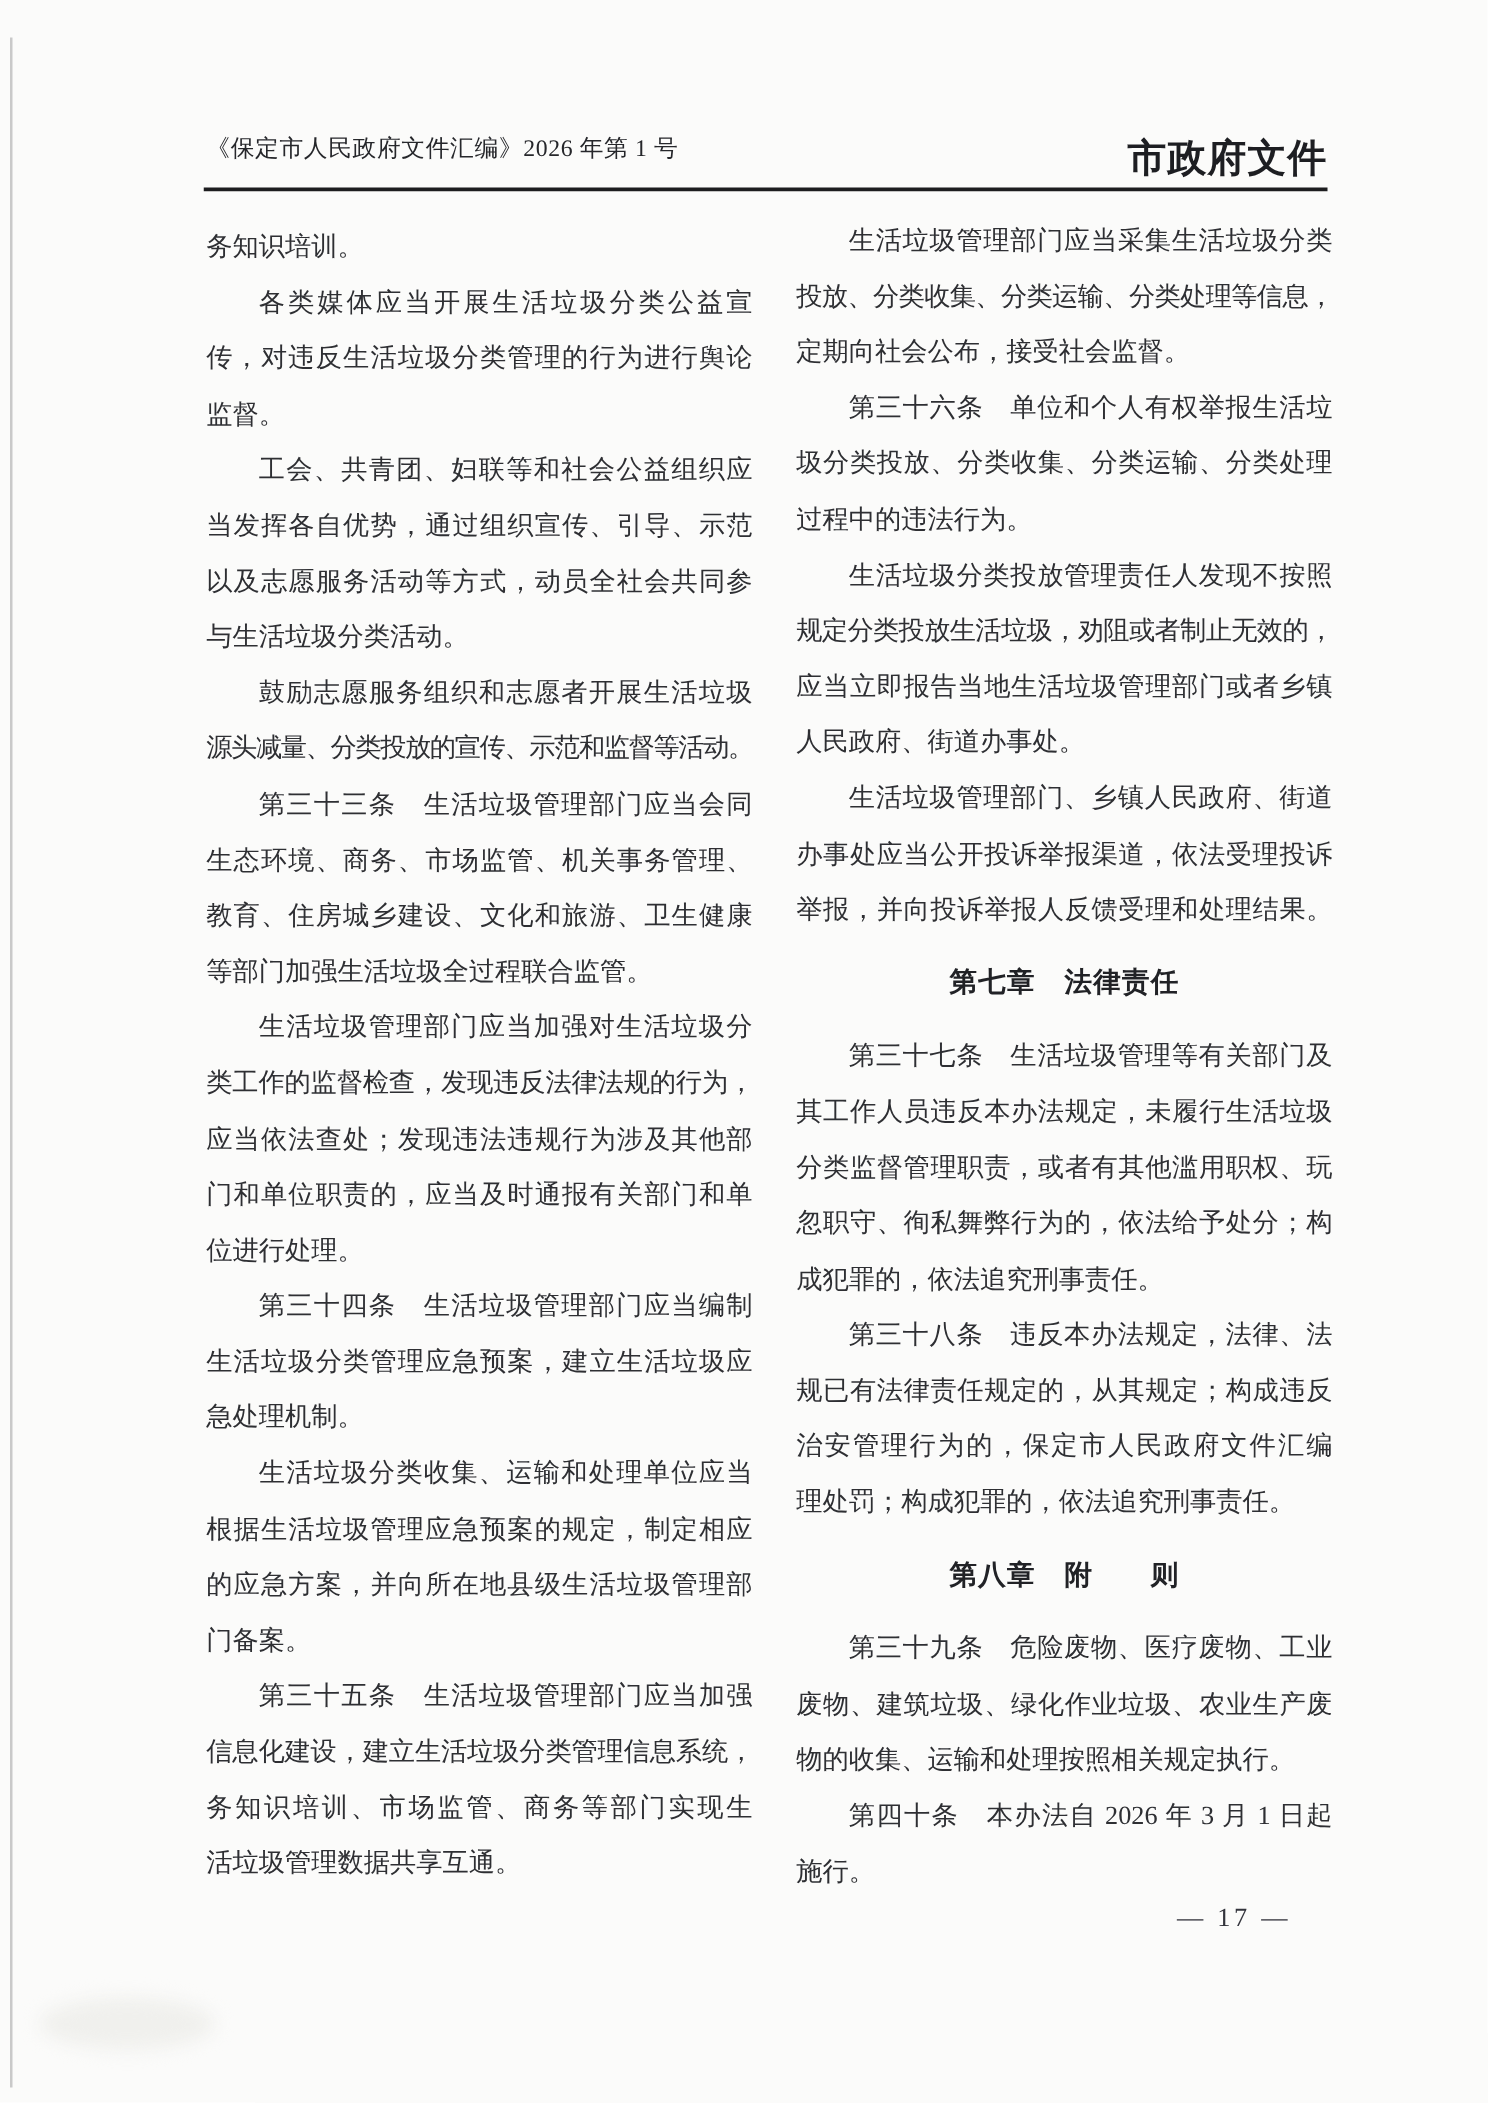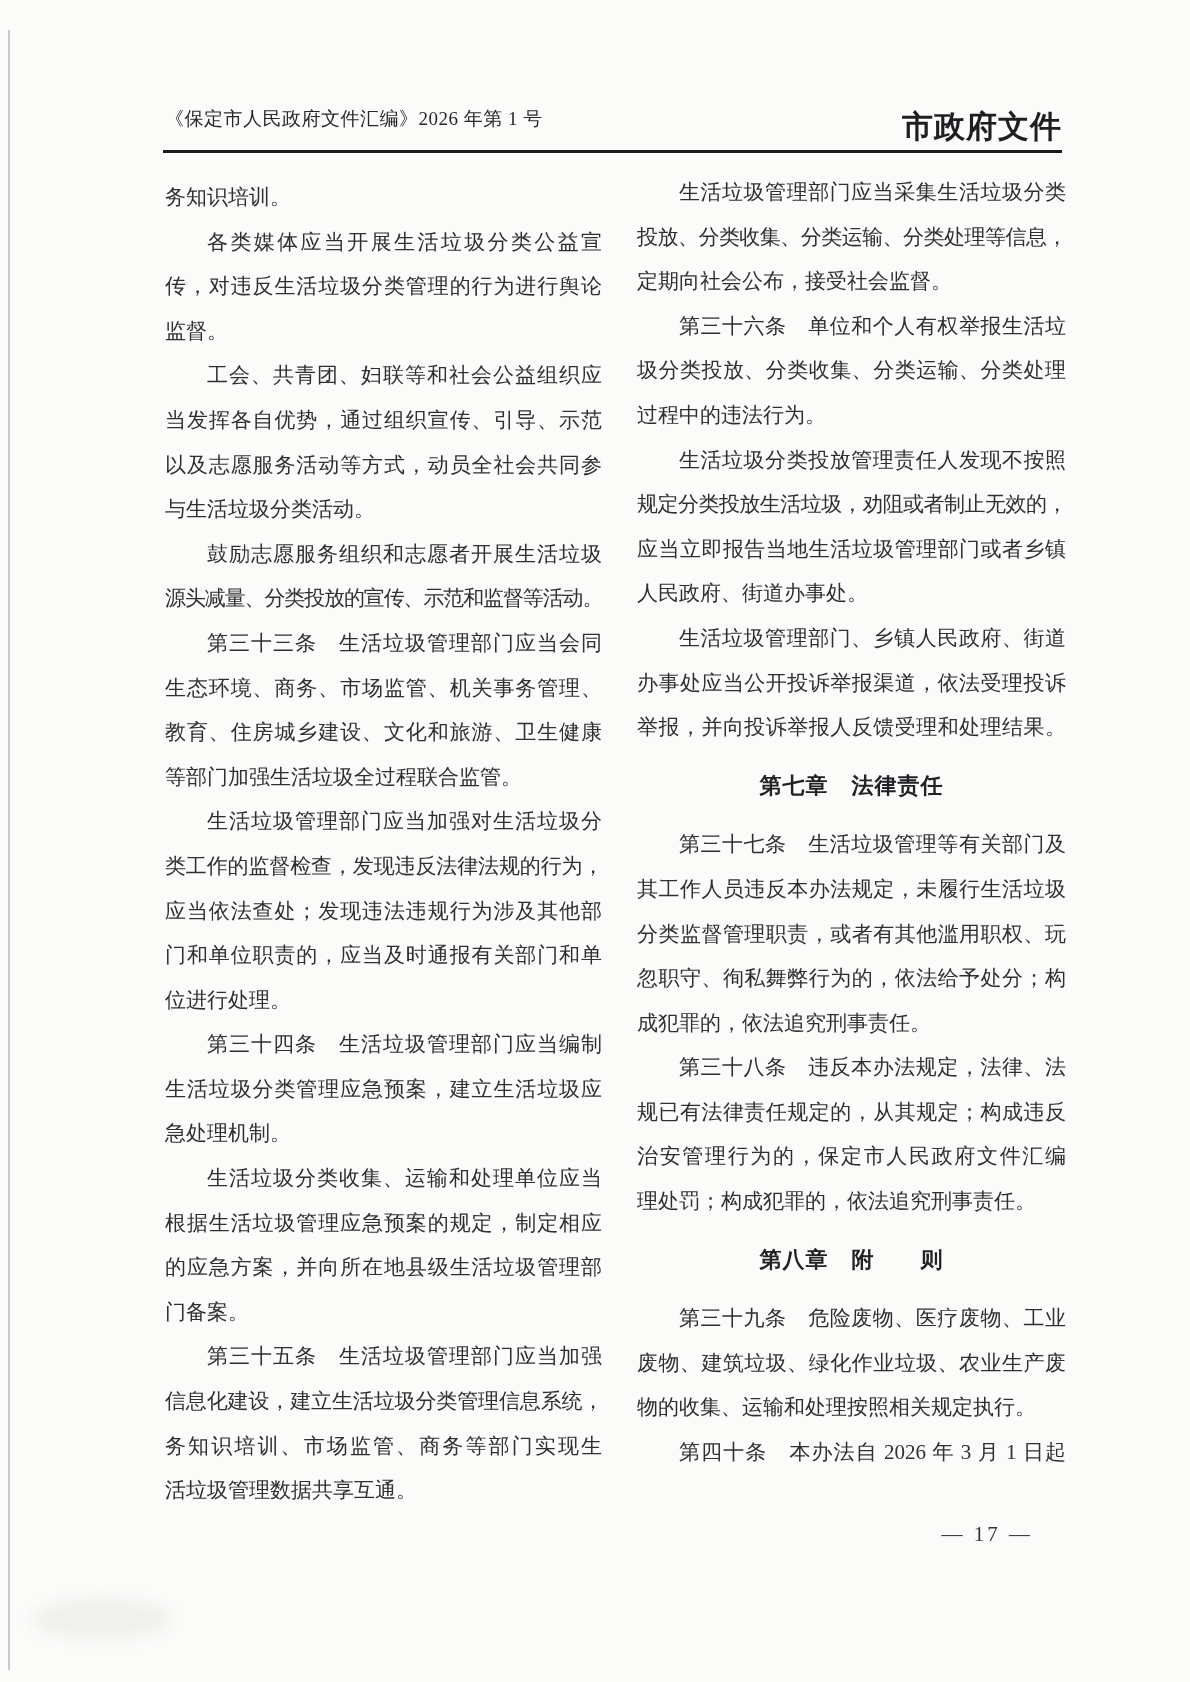--- a/index.html
+++ b/index.html
@@ -125,16 +125,17 @@
       <div class="line end">成犯罪的，依法追究刑事责任。</div>
       <div class="line indent">第三十八条　违反本办法规定，法律、法</div>
       <div class="line">规已有法律责任规定的，从其规定；构成违反</div>
       <div class="line">治安管理行为的，保定市人民政府文件汇编</div>
       <div class="line end">理处罚；构成犯罪的，依法追究刑事责任。</div>
       <div class="line heading">第八章　附　　则</div>
       <div class="line indent">第三十九条　危险废物、医疗废物、工业</div>
       <div class="line">废物、建筑垃圾、绿化作业垃圾、农业生产废</div>
       <div class="line end">物的收集、运输和处理按照相关规定执行。</div>
       <div class="line indent">第四十条　本办法自 2026 年 3 月 1 日起</div>
+      <div class="line end">施行。</div>
     </div>
 
   <div class="page-number">— 17 —</div>
 </div>
 
 </body></html>

